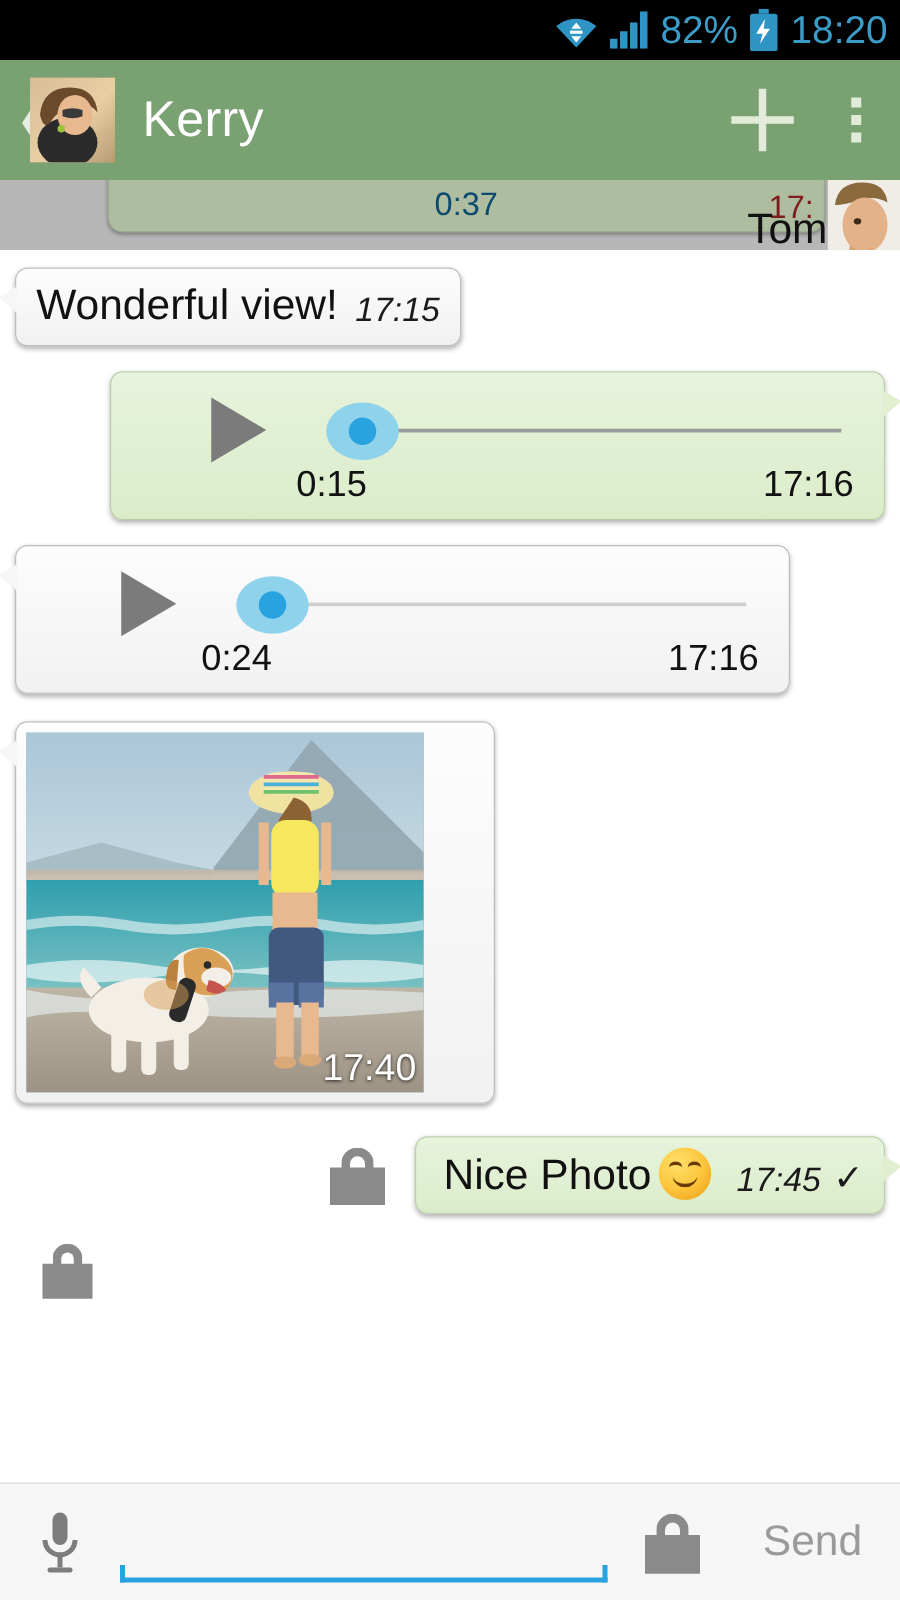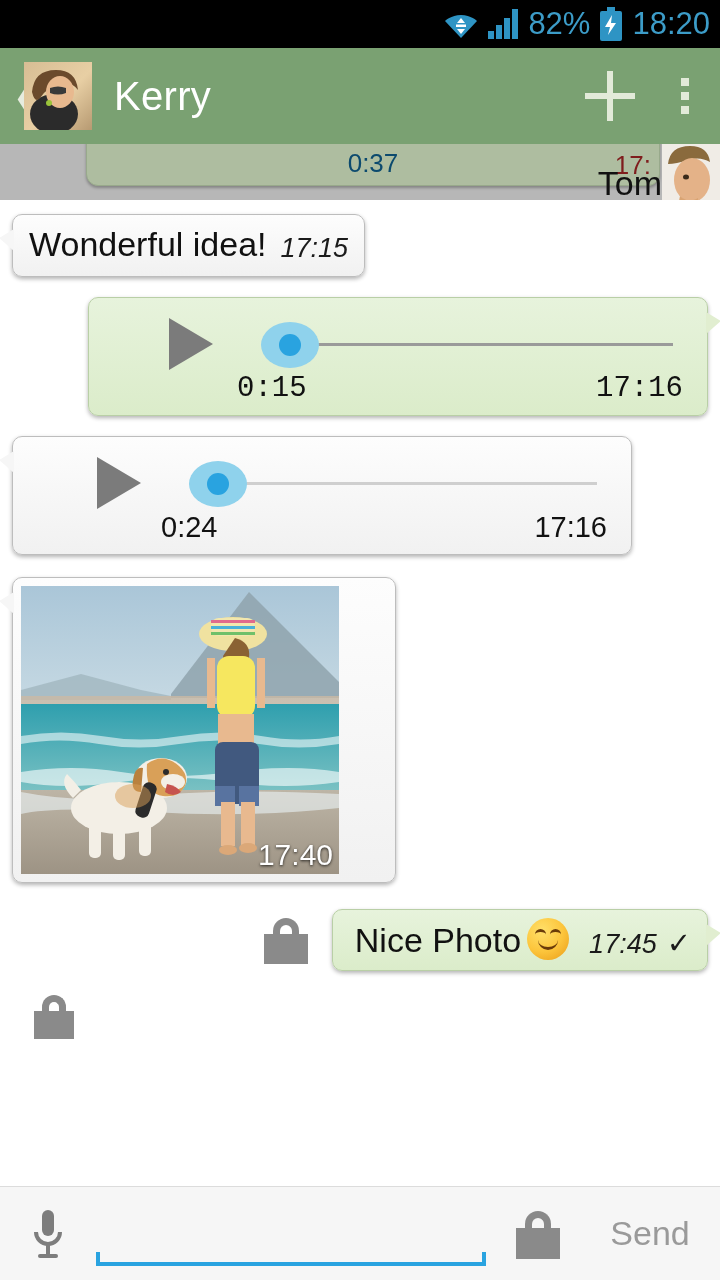--- a/index.html
+++ b/index.html
@@ -285,27 +285,27 @@
           <ellipse cx="24" cy="33" rx="3" ry="2.5" fill="#3a2a1a"></ellipse>
           <path d="M18 52 q8 8 18 2 l0 18 l-22 0 z" fill="#d9a473"></path>
         </svg>
       </div>
     </div>
 
     <div class="row in">
       <div class="bubble gray txt-bubble">
         <span class="tail-l"></span>
         <div class="txt-line">
-          <span class="msg-text">Wonderful idea!</span>
+          <span class="msg-text">Wonderful view!</span>
           <span class="msg-meta">17:15</span>
         </div>
       </div>
     </div>
 
-    <div class="row out" style="margin-top:20px;font-family:Liberation Mono, monospace;">
+    <div class="row out" style="margin-top:20px;">
       <div class="bubble green audio-bubble" style="width:620px;">
         <span class="tail-r"></span>
         <div class="audio-inner">
           <span class="play-tri"></span>
           <span class="slider-wrap">
             <span class="slider-track"></span>
             <span class="thumb-halo"></span>
             <span class="thumb-dot"></span>
           </span>
         </div>

